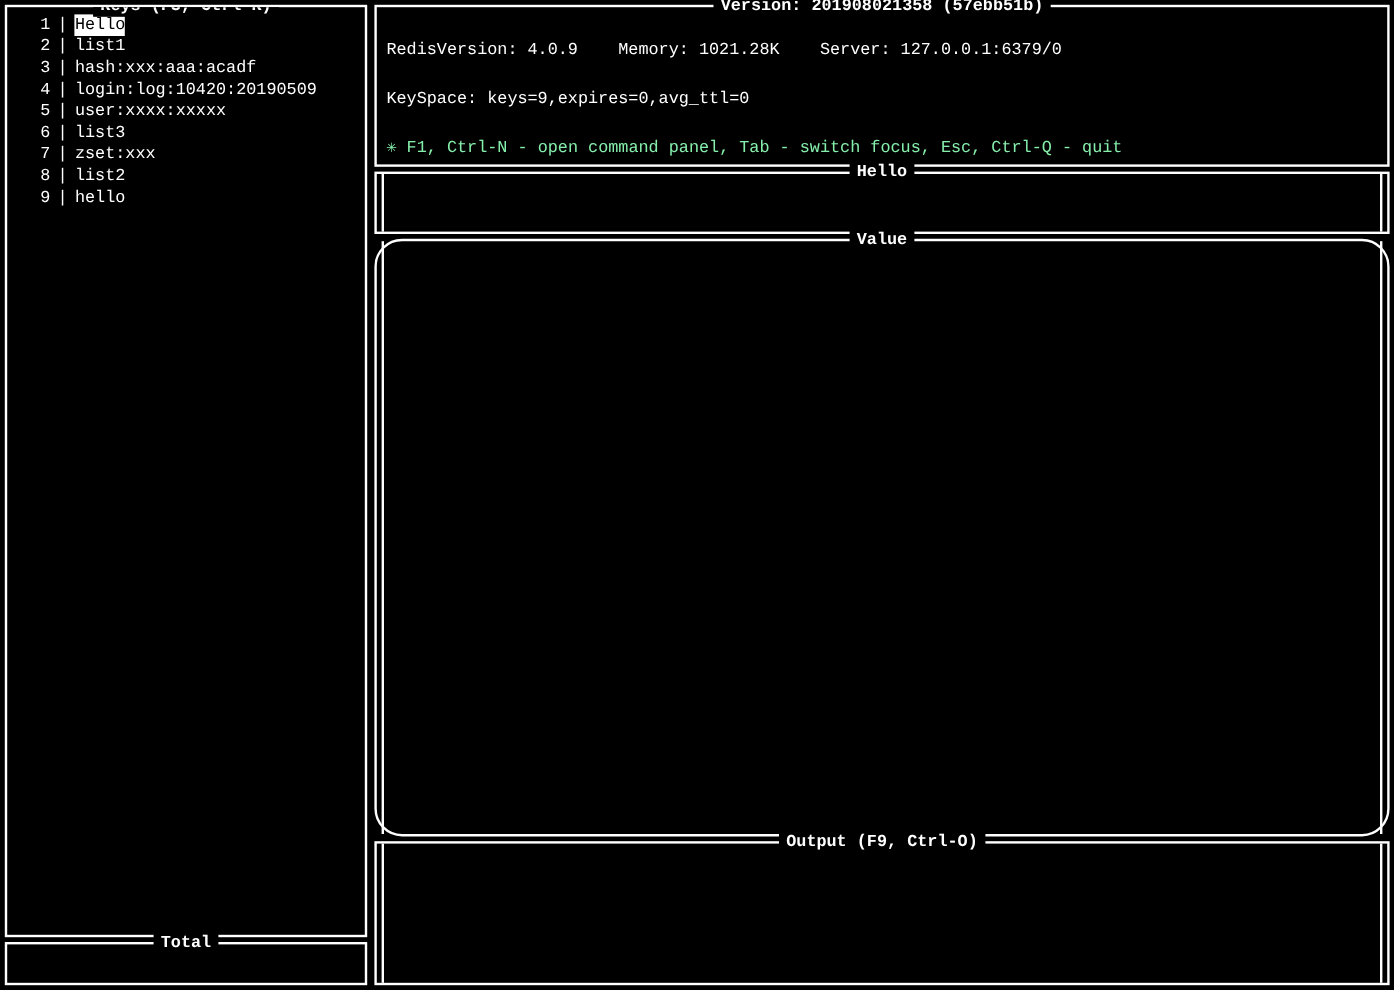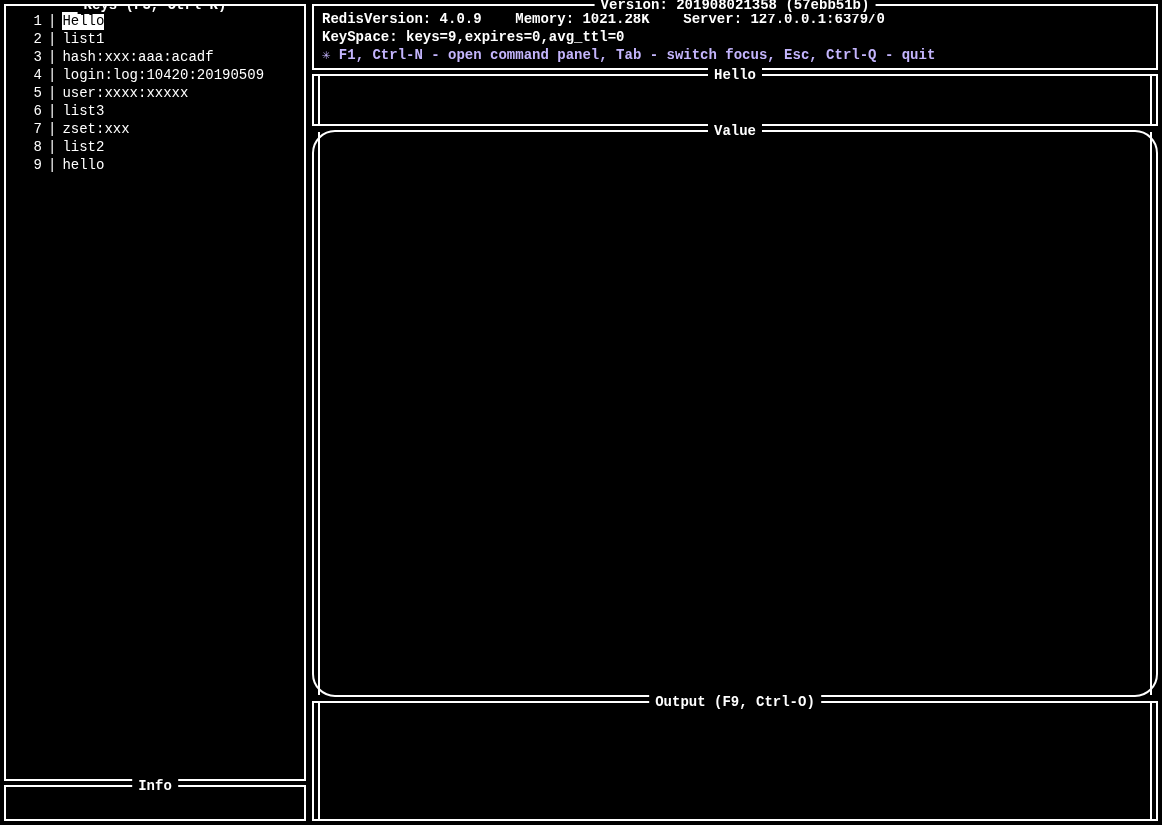--- a/index.html
+++ b/index.html
@@ -80,22 +80,22 @@
     white-space: pre;
   }
   .key-row.selected .key-name { background: #fff; color: #000; }
   .key-idx { width: 28px; text-align: right; }
   .key-sep { padding: 0 6px; }
   
   .info-panel { height: 36px; }
   .info-text { font-weight: bold; }
   
   .header-panel { padding: 4px 8px; }
-  .header-line { white-space: pre; font-weight: bold;}
-  .hint-line { color: #c4b5fd; }
+  .header-line { white-space: pre; font-weight: normal; margin-top: 23px;}
+  .hint-line { color: #86efac; }
   
   .meta-panel { height: 52px; }
   .value-panel { flex: 1; border-radius: 23px; }
   .output-panel { height: 120px; }
   .dbl-inner {
     border-left: 2px solid #fff;
     border-right: 2px solid #fff;
     position:absolute;
     top:0;bottom:0;left:4px;right:4px;
     pointer-events:none;
@@ -118,21 +118,21 @@
           <div class="key-row"><span class="key-idx">4</span><span class="key-sep">|</span><span class="key-name">login:log:10420:20190509</span></div>
           <div class="key-row"><span class="key-idx">5</span><span class="key-sep">|</span><span class="key-name">user:xxxx:xxxxx</span></div>
           <div class="key-row"><span class="key-idx">6</span><span class="key-sep">|</span><span class="key-name">list3</span></div>
           <div class="key-row"><span class="key-idx">7</span><span class="key-sep">|</span><span class="key-name">zset:xxx</span></div>
           <div class="key-row"><span class="key-idx">8</span><span class="key-sep">|</span><span class="key-name">list2</span></div>
           <div class="key-row"><span class="key-idx">9</span><span class="key-sep">|</span><span class="key-name">hello</span></div>
         </div>
     </div>
 
     <div class="panel info-panel">
-      <div class="panel-title">Info</div>
+      <div class="panel-title">Total</div>
     </div>
 
   </div>
 
   <div class="col-right">
 
     <div class="panel header-panel">
       <div class="panel-title">Version: 201908021358 (57ebb51b)</div>
       <div class="header-line">RedisVersion: 4.0.9    Memory: 1021.28K    Server: 127.0.0.1:6379/0</div>
       <div class="header-line">KeySpace: keys=9,expires=0,avg_ttl=0</div>

